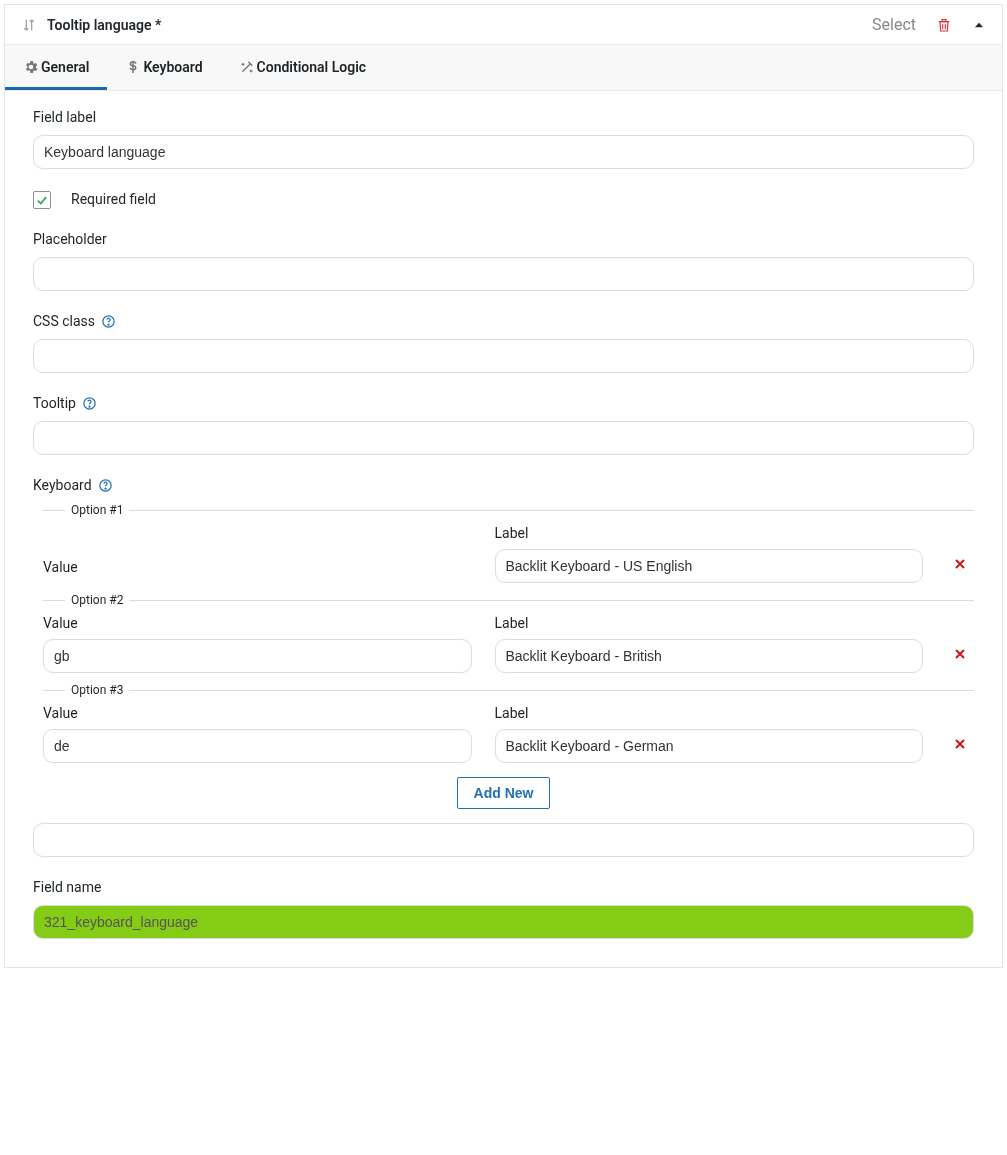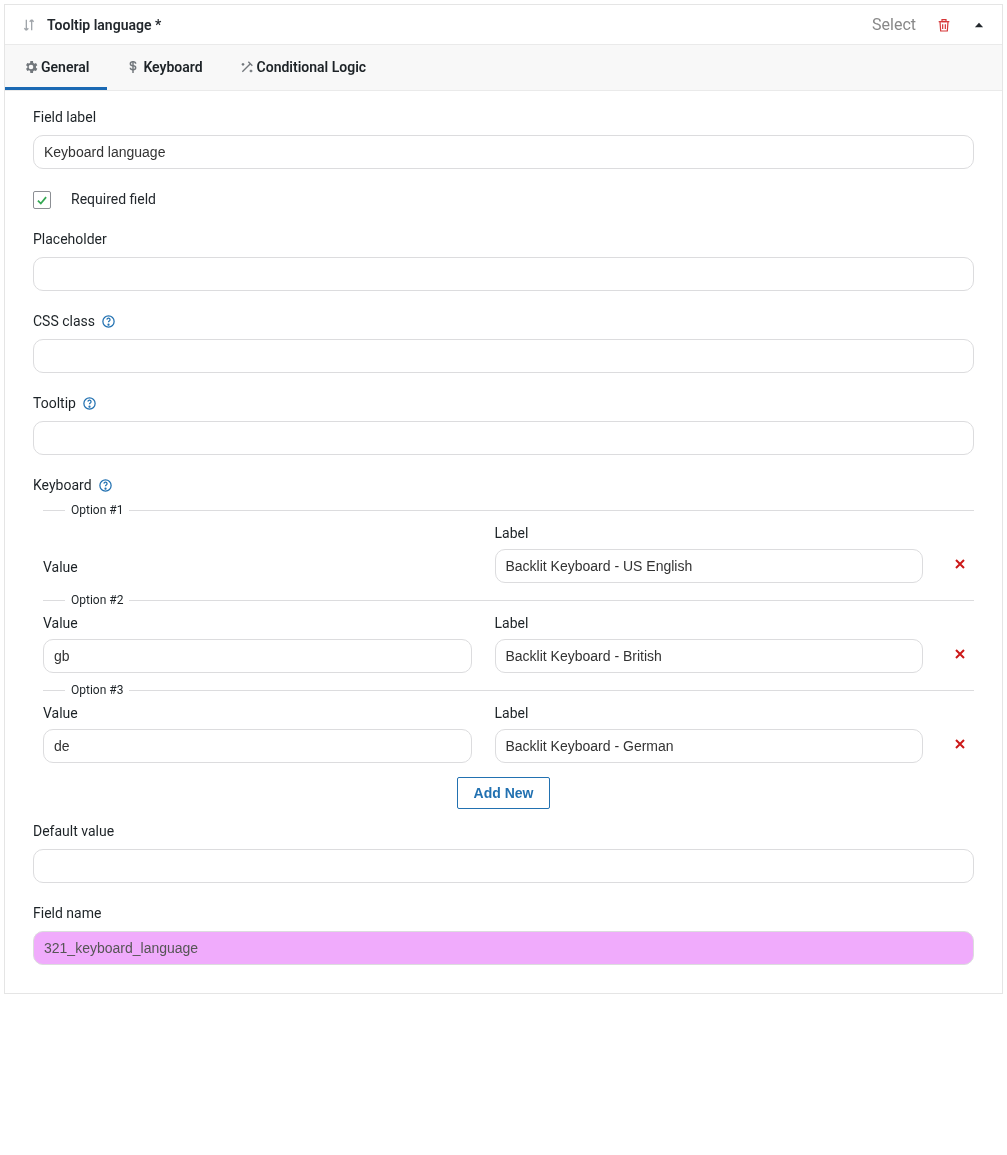--- a/index.html
+++ b/index.html
@@ -65,21 +65,21 @@
 
   input[type=text].txt {
     width: 100%;
     border: 1px solid #dcdcde;
     background: #fff;
     padding: 8px 10px;
     font-size: 14px;
     color: #333;
     border-radius: 10px;
   }
-  input.txt.readonly { background: #f0abfc; color: #555; }
+  input.txt.readonly { background: #84cc16; color: #555; }
 
   .check-row { display: flex; align-items: flex-start; gap: 20px; margin-bottom: 22px; margin-top: 22px; }
   .chk {
     width: 18px; height: 18px; border: 1px solid #8c8f94; border-radius: 2px;
     display: inline-flex; align-items: center; justify-content: center;
     background: #fff; color: #34a853; cursor: pointer;
   }
   .chk svg { width: 14px; height: 14px; }
 
   
@@ -308,21 +308,20 @@
           </div>
         </div>
       </div>
 
       <div class="add-new-wrap">
         <button class="add-new-btn">Add New</button>
       </div>
     </div>
 
     <div class="field">
-      <div class="field-label">Default value</div>
       <input type="text" class="txt" value="" style="">
     </div>
 
     <div class="field" style="margin-bottom:0">
       <div class="field-label">Field name</div>
       <input type="text" class="txt readonly" readonly="" value="321_keyboard_language" style="">
     </div>
 
   </div>
 </div>

